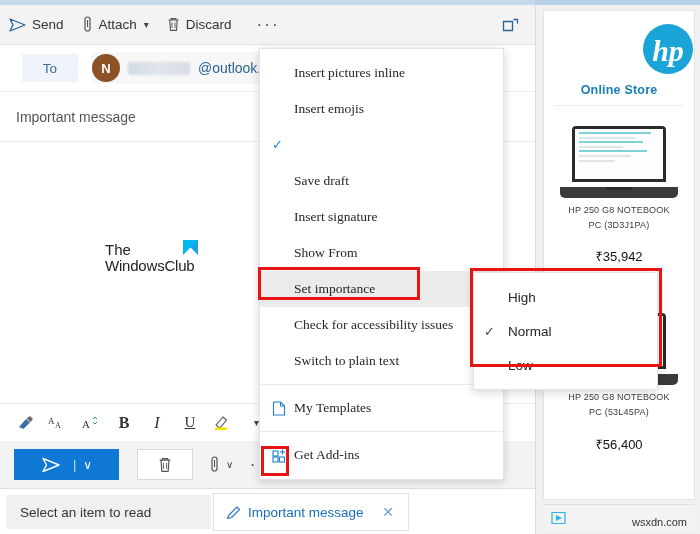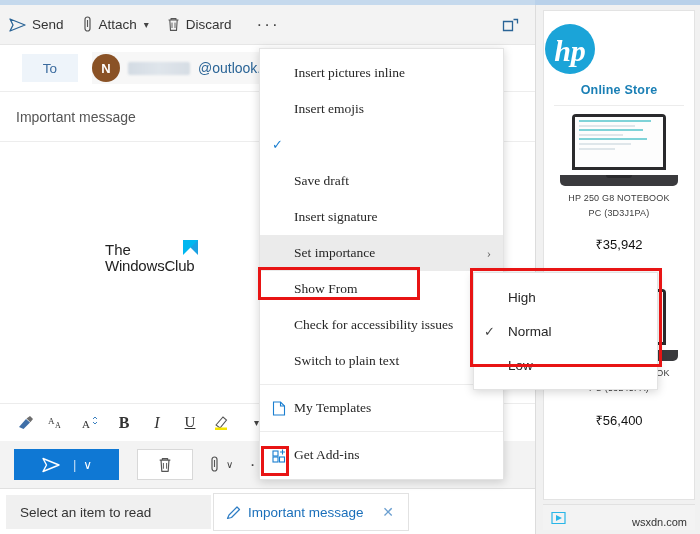--- a/index.html
+++ b/index.html
@@ -222,29 +222,29 @@
   .ad-panel {
     position: absolute; left: 535px; top: 5px; width: 165px; height: 529px;
     background: #f1f1f1;
     border-left: 1px solid #dcdcdc;
   }
   .ad-card {
     position: absolute; left: 7px; top: 5px; width: 152px; height: 490px;
     background: #ffffff; border: 1px solid #e3e3e3;
   }
   .hp-logo-wrap {
-    padding-top: 12px; text-align: left;
+    padding-top: 12px; text-align: right;
   }
   .hp-store-label {
     text-align: center; color: #1a7fb5; font-size: 12.5px;
     font-weight: bold; margin-top: 4px; letter-spacing: .2px;
   }
   .product {
     margin: 8px 10px 0 10px; border-top: 1px solid #ececec;
-    padding-top: 4px; text-align: center;
+    padding-top: 16px; text-align: center;
   }
   .laptop {
     width: 118px; height: 72px; margin: 4px auto 6px auto;
     position: relative;
   }
   .lp-screen {
     position: absolute; left: 12px; top: 0; width: 94px; height: 56px;
     background: #2a2a2c; border-radius: 4px 4px 0 0;
     padding: 3px;
   }
@@ -463,29 +463,29 @@
     <div class="ctx-item">
       <span class="nochk"></span>
       <span>Save draft</span>
     </div>
 
     <div class="ctx-item">
       <span class="nochk"></span>
       <span>Insert signature</span>
     </div>
 
+    <div class="ctx-item">
+      <span class="nochk"></span>
+      <span>Show From</span>
+    </div>
+
     <div class="ctx-item selected">
       <span class="nochk"></span>
       <span>Set importance</span>
       <span class="submenu-arrow">›</span>
-    </div>
-
-    <div class="ctx-item">
-      <span class="nochk"></span>
-      <span>Show From</span>
     </div>
 
     <div class="ctx-item">
       <span class="nochk"></span>
       <span>Check for accessibility issues</span>
     </div>
 
     <div class="ctx-item">
       <span class="nochk"></span>
       <span>Switch to plain text</span>

